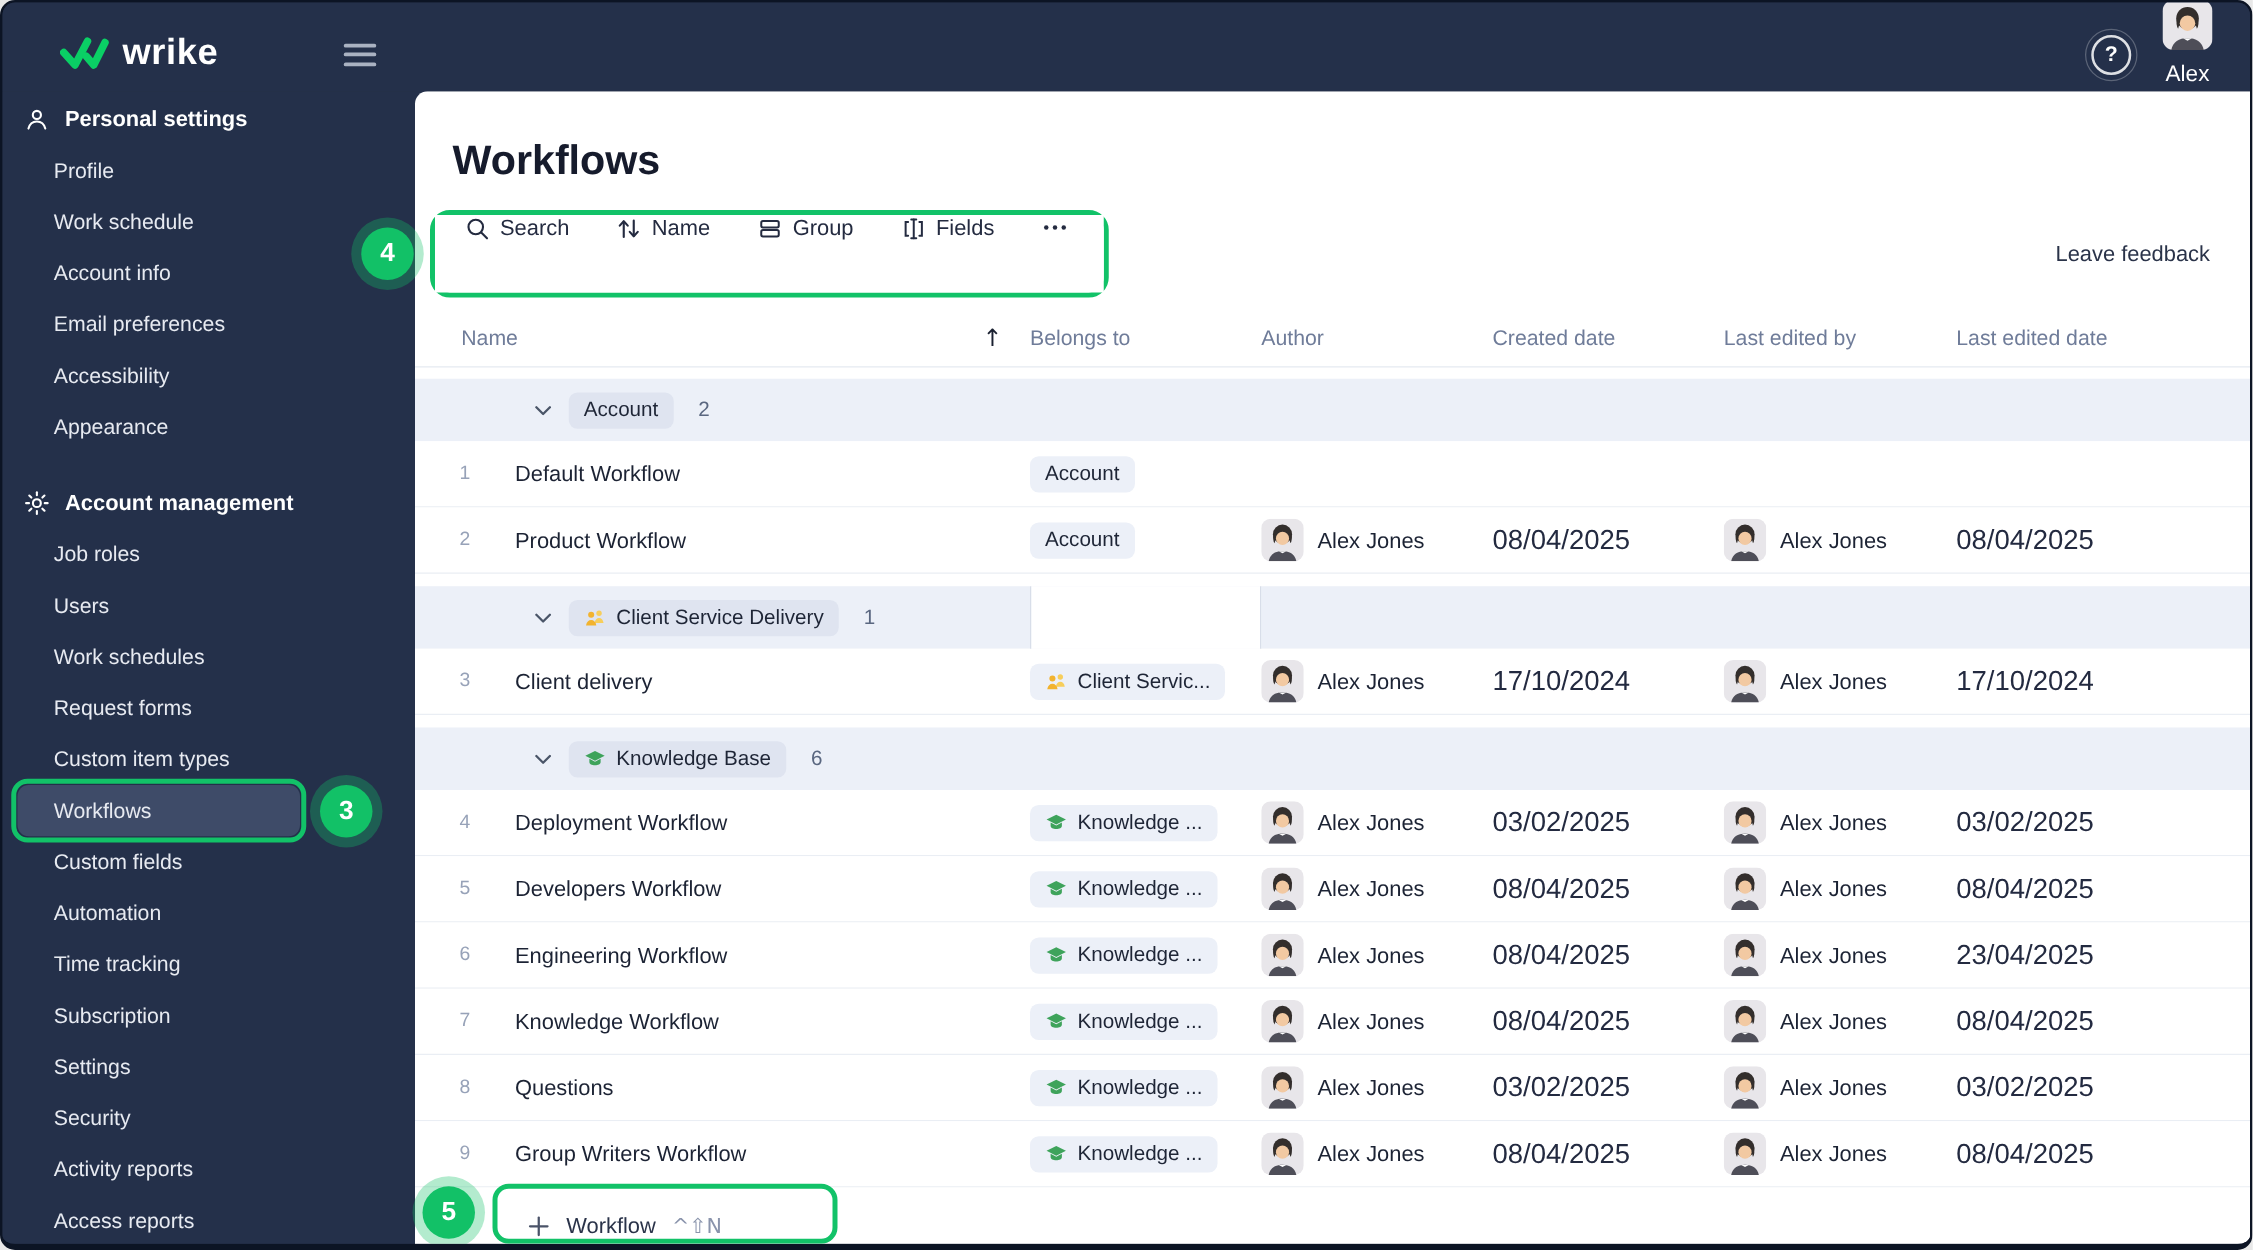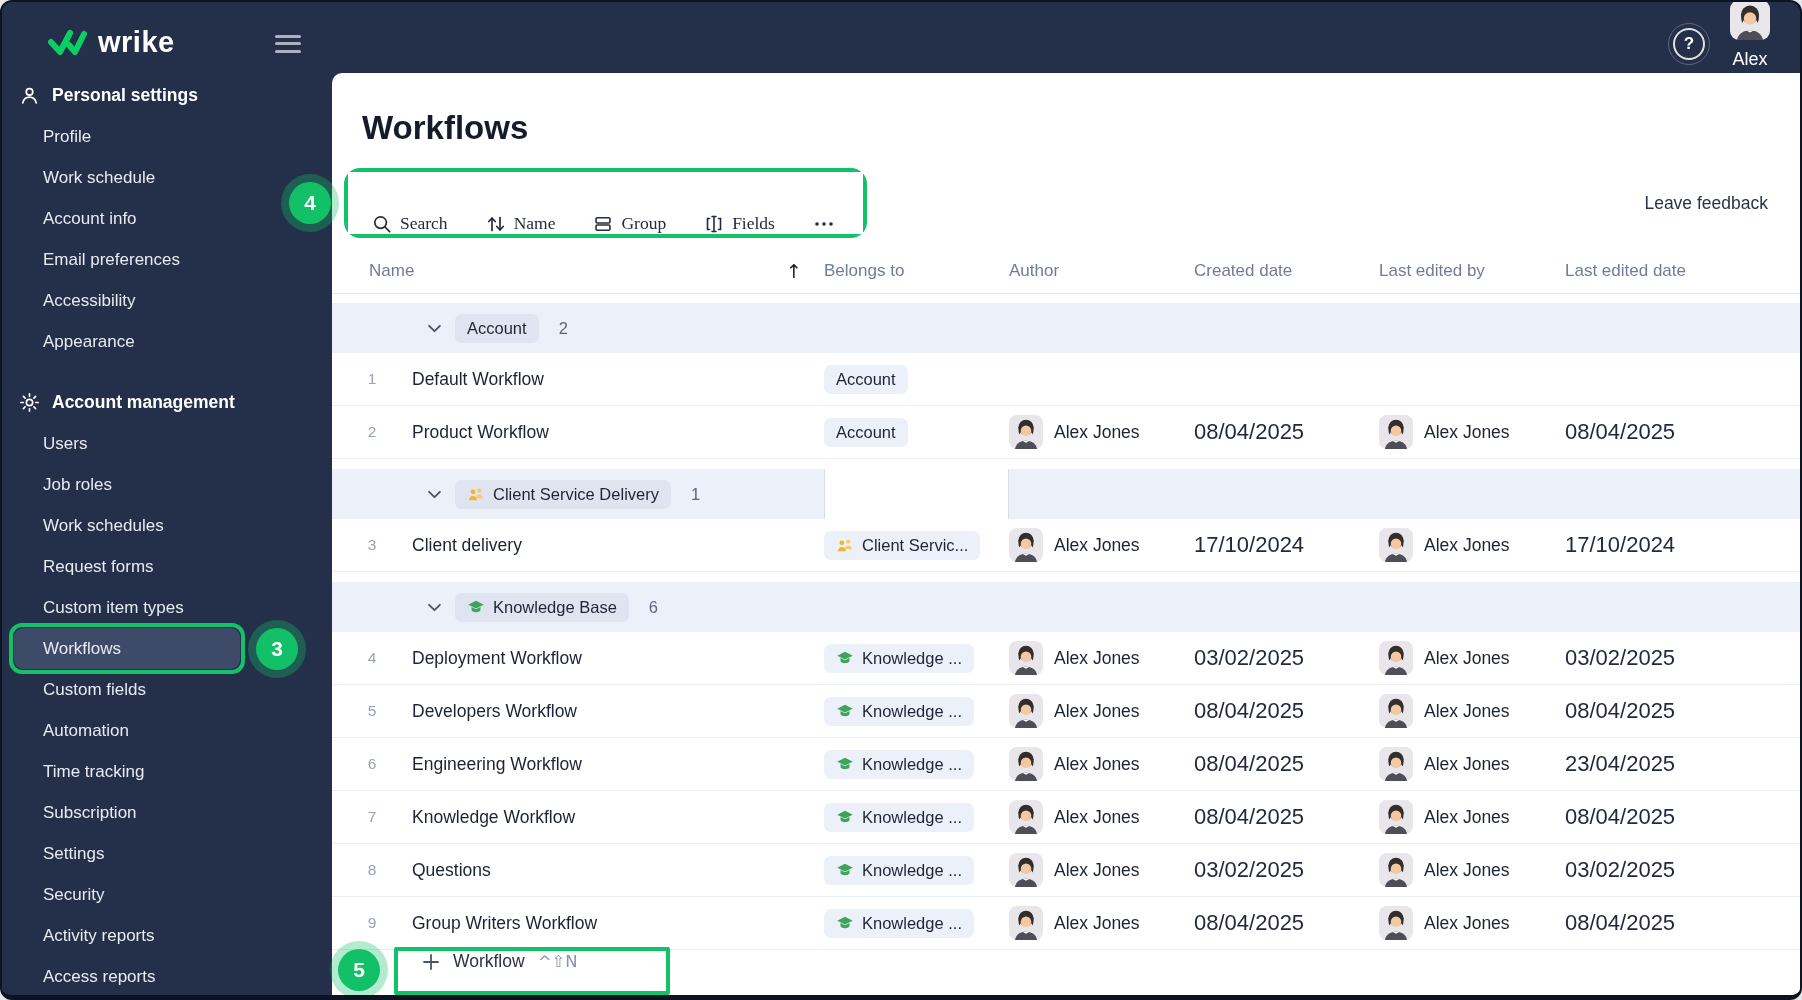--- a/index.html
+++ b/index.html
@@ -27,21 +27,21 @@
   .side-item.selected::after{content:"";position:absolute;inset:-5px;border:4px solid #12C268;border-radius:13px;pointer-events:none;}
   
   .step-badge{position:absolute;width:42px;height:42px;border-radius:50%;background:#12C268;color:#fff;font-size:21px;font-weight:700;display:flex;align-items:center;justify-content:center;z-index:6;}
   .step-badge::before{content:"";position:absolute;inset:-8px;border-radius:50%;background:rgba(18,194,104,.32);z-index:-1;}
   .side-item .step-badge{left:242px;top:50%;transform:translateY(-50%);}
   
   .main{position:absolute;left:330px;top:71px;right:0;bottom:0;background:#fff;border-top-left-radius:10px;z-index:2;}
   .page-title{margin:36px 0 0 30px;font-size:33px;font-weight:700;color:#161B2C;line-height:38px;}
   .toolbar-row{position:relative;margin-top:25px;padding-left:12px;display:flex;align-items:center;height:62px;}
   .anno-box{border:4px solid #12C268;border-radius:16px;}
-  .toolbar{height:62px;display:flex;align-items:flex-end;gap:38px;padding:0 28px 0 24px;background:#fff;font-family:Liberation Serif, serif;}
+  .toolbar{height:62px;display:flex;align-items:flex-start;gap:38px;padding:0 28px 0 24px;background:#fff;}
   .tool-btn{display:flex;align-items:center;gap:8px;color:#242B40;font-size:17.5px;cursor:pointer;white-space:nowrap;}
   .ic{display:inline-flex;align-items:center;justify-content:center;}
   .ic svg{display:block;}
   .toolbar-row .step-badge{left:-22px;top:50%;transform:translate(-50%,-50%);}
   .leave-feedback{margin-left:auto;margin-right:32px;color:#2A3349;font-size:17.5px;cursor:pointer;}
   
   .tgrid{display:grid;grid-template-columns:80px 412px 185px 185px 185px 186px 1fr;align-items:center;}
   .thead{margin-top:14px;height:46px;border-bottom:1px solid #E5EAF1;color:#6F7C99;font-size:17px;}
   .th{white-space:nowrap;}
   .th-name{display:flex;align-items:center;justify-content:space-between;padding-left:37px;padding-right:22px;}
@@ -55,21 +55,21 @@
   .row-pill{background:#ECF0F8;cursor:pointer;}
   .count{color:#5A6780;font-size:16.5px;margin-left:6px;}
   .cell-outline{align-self:stretch;background:#fff;border-left:1px solid #D8DEE9;border-right:1px solid #D8DEE9;}
   .trow{height:53px;border-bottom:1px solid #EAEEF4;background:#fff;}
   .rnum{text-align:center;color:#97A2B8;font-size:15.5px;}
   .rname{color:#1C2334;font-size:17.5px;cursor:pointer;}
   .pcell{display:flex;align-items:center;gap:11px;color:#1C2334;font-size:17.5px;}
   .datec{color:#232A40;font-size:22px;}
   
   .tfooter{position:relative;height:45px;background:#fff;}
-  .add-box{position:absolute;left:62px;top:-3px;width:276px;height:48px;border:4px solid #12C268;border-radius:2px;display:flex;align-items:flex-start;padding-left:24px;background:#fff;}
+  .add-box{position:absolute;left:62px;top:-3px;width:276px;height:48px;border:4px solid #12C268;border-radius:13px;display:flex;align-items:flex-end;padding-left:24px;background:#fff;}
   .add-btn{display:flex;align-items:center;gap:13px;cursor:pointer;}
   .add-label{color:#2A3349;font-size:17.5px;}
   .add-shortcut{color:#8A94AC;font-size:16.5px;font-family:"DejaVu Sans",sans-serif;}
   .tfooter .step-badge{left:27px;top:45%;transform:translate(-50%,-50%);}
 </style>
 </head>
 <body>
 
 <div class="window">
 
@@ -154,24 +154,24 @@
                 <line x1="4.2" y1="4.2" x2="5.8" y2="5.8"></line>
                 <line x1="14.2" y1="14.2" x2="15.8" y2="15.8"></line>
                 <line x1="4.2" y1="15.8" x2="5.8" y2="14.2"></line>
                 <line x1="14.2" y1="5.8" x2="15.8" y2="4.2"></line>
               </g>
             </svg>
           </span>
           <span>Account management</span>
         </div>
         <div class="side-item">
+          <span>Job roles</span>
+        </div>
+        <div class="side-item">
           <span>Users</span>
-        </div>
-        <div class="side-item">
-          <span>Job roles</span>
         </div>
         <div class="side-item">
           <span>Work schedules</span>
         </div>
         <div class="side-item">
           <span>Request forms</span>
         </div>
         <div class="side-item">
           <span>Custom item types</span>
         </div>

